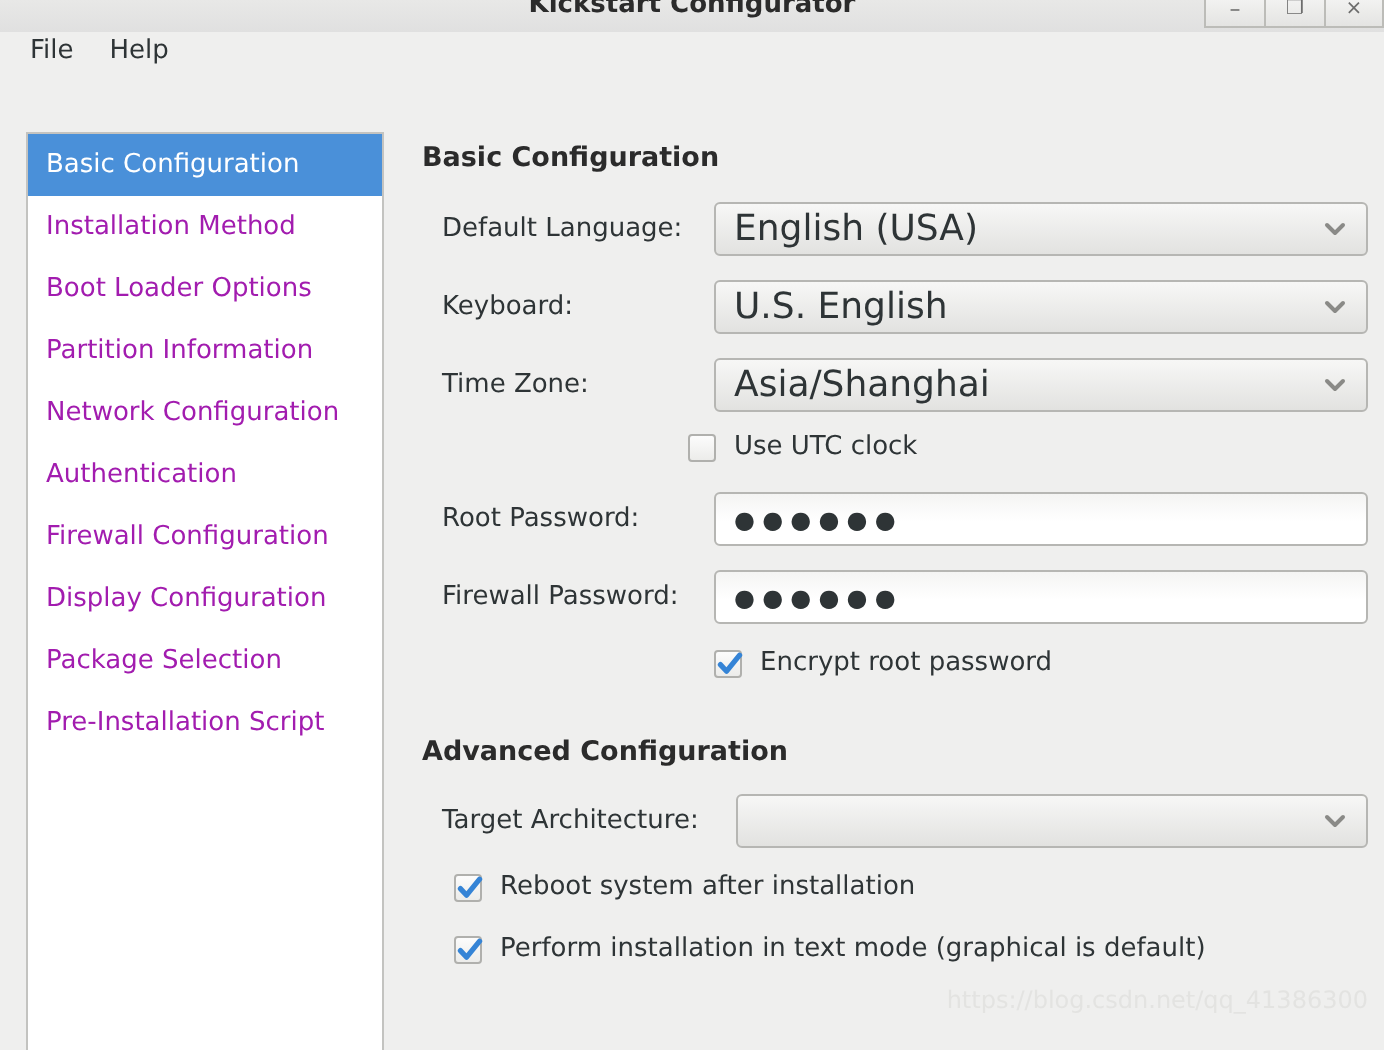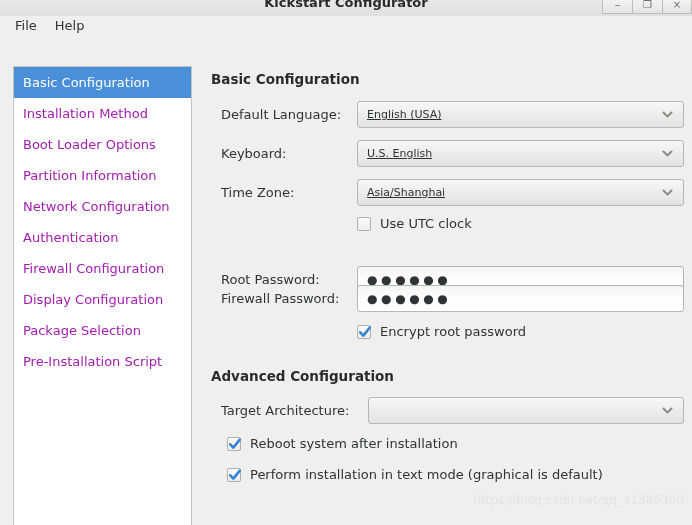--- a/index.html
+++ b/index.html
@@ -131,25 +131,24 @@
     height: 27px;
     background: linear-gradient(to bottom, #f7f7f6 0%, #e2e2e0 100%);
     border: 1px solid #b6b6b3;
     border-radius: 3px;
     display: flex;
     align-items: center;
     cursor: default;
   }
   .combo .value {
     padding-left: 9px;
-    font-size: 11px;
+    font-size: 18px;
     color: #2e3436;
     white-space: nowrap;
     overflow: hidden;
-    text-decoration: underline;
   }
   .combo .arrow {
     position: absolute;
     right: 10px;
     width: 11px; height: 11px;
   }
   .combo .arrow svg { display: block; }
 
   .textfield {
     position: absolute;
@@ -280,26 +279,26 @@
       <div class="combo">
         <span class="value">Asia/Shanghai</span>
         <span class="arrow">
           <svg width="11" height="11" viewBox="0 0 11 11">
               <path d="M1.5 3.5 L5.5 7.5 L9.5 3.5" stroke="#8a8a87" stroke-width="2" fill="none" stroke-linecap="round" stroke-linejoin="round"></path>
             </svg>
         </span>
       </div>
     </div>
 
-    <div class="checkrow" style="left:152px; top:154px;">
+    <div class="checkrow" style="left:139px; top:154px;">
       <span class="cbox"></span>
       <span class="check-label">Use UTC clock</span>
     </div>
 
-    <div class="form-row" style="top:183px;margin-top:20px;">
+    <div class="form-row" style="top:183px;">
       <span class="field-label">Root Password:</span>
       <div class="textfield">
         <span class="dots">●●●●●●</span>
       </div>
     </div>
 
     <div class="form-row" style="top:222px;">
       <span class="field-label">Firewall Password:</span>
       <div class="textfield">
         <span class="dots">●●●●●●</span>

